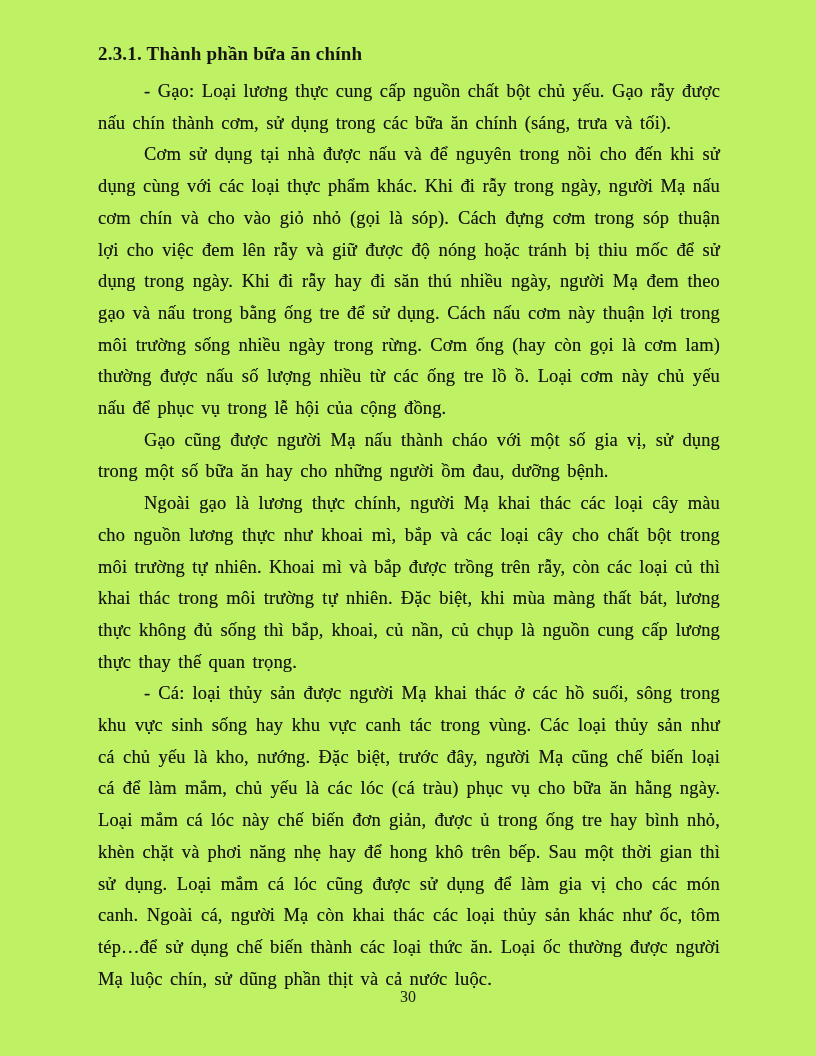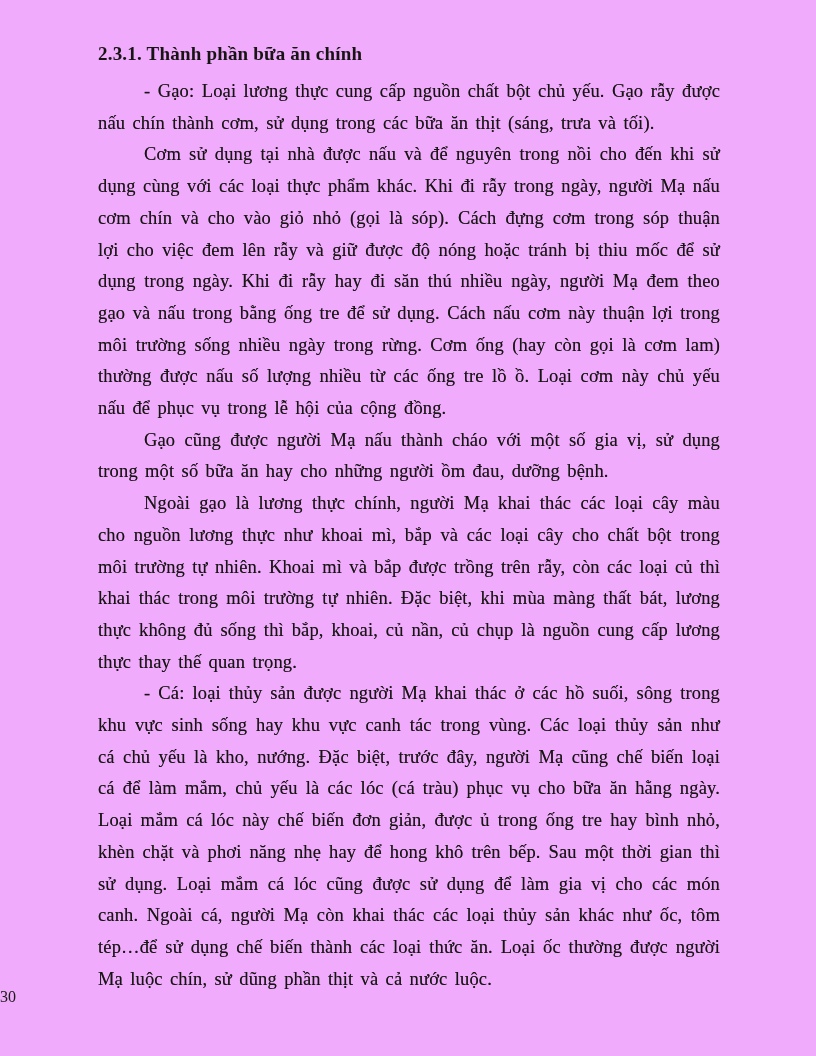--- a/index.html
+++ b/index.html
@@ -4,21 +4,21 @@
 <style>
   html, body {
     margin: 0;
     padding: 0;
     background: #ffffff;
   }
   .page {
     position: relative;
     width: 816px;
     height: 1056px;
-    background: #f0abfc;
+    background: #bef264;
     overflow: hidden;
     font-family: "Liberation Serif", "DejaVu Serif", serif;
     color: #171513;
   }
   .content {
     position: absolute;
     left: 98px;
     top: 42px;
     width: 622px;
   }
@@ -38,30 +38,31 @@
     word-spacing: 2.5px;
     letter-spacing: 0.15px;
     
     text-shadow: 0 0 0.35px rgba(20,18,16,0.55);
   }
   .page-number {
     position: absolute;
     left: 0;
     top: 988px;
     width: 816px;
+    text-align: center;
     font-size: 16px;
     color: #1b1917;
   }
 </style>
 </head>
 <body>
 
 <div class="page">
   <div class="content">
     <h2 class="heading">2.3.1. Thành phần bữa ăn chính</h2>
-    <p class="para">- Gạo: Loại lương thực cung cấp nguồn chất bột chủ yếu. Gạo rẫy được nấu chín thành cơm, sử dụng trong các bữa ăn thịt (sáng, trưa và tối).</p>
+    <p class="para">- Gạo: Loại lương thực cung cấp nguồn chất bột chủ yếu. Gạo rẫy được nấu chín thành cơm, sử dụng trong các bữa ăn chính (sáng, trưa và tối).</p>
     <p class="para">Cơm sử dụng tại nhà được nấu và để nguyên trong nồi cho đến khi sử dụng cùng với các loại thực phẩm khác. Khi đi rẫy trong ngày, người Mạ nấu cơm chín và cho vào giỏ nhỏ (gọi là sóp). Cách đựng cơm trong sóp thuận lợi cho việc đem lên rẫy và giữ được độ nóng hoặc tránh bị thiu mốc để sử dụng trong ngày. Khi đi rẫy hay đi săn thú nhiều ngày, người Mạ đem theo gạo và nấu trong bằng ống tre để sử dụng. Cách nấu cơm này thuận lợi trong môi trường sống nhiều ngày trong rừng. Cơm ống (hay còn gọi là cơm lam) thường được nấu số lượng nhiều từ các ống tre lồ ồ. Loại cơm này chủ yếu nấu để phục vụ trong lễ hội của cộng đồng.</p>
     <p class="para">Gạo cũng được người Mạ nấu thành cháo với một số gia vị, sử dụng trong một số bữa ăn hay cho những người ồm đau, dưỡng bệnh.</p>
     <p class="para">Ngoài gạo là lương thực chính, người Mạ khai thác các loại cây màu cho nguồn lương thực như khoai mì, bắp và các loại cây cho chất bột trong môi trường tự nhiên. Khoai mì và bắp được trồng trên rẫy, còn các loại củ thì khai thác trong môi trường tự nhiên. Đặc biệt, khi mùa màng thất bát, lương thực không đủ sống thì bắp, khoai, củ nần, củ chụp là nguồn cung cấp lương thực thay thế quan trọng.</p>
     <p class="para">- Cá: loại thủy sản được người Mạ khai thác ở các hồ suối, sông trong khu vực sinh sống hay khu vực canh tác trong vùng. Các loại thủy sản như cá chủ yếu là kho, nướng. Đặc biệt, trước đây, người Mạ cũng chế biến loại cá để làm mắm, chủ yếu là các lóc (cá tràu) phục vụ cho bữa ăn hằng ngày. Loại mắm cá lóc này chế biến đơn giản, được ủ trong ống tre hay bình nhỏ, khèn chặt và phơi năng nhẹ hay để hong khô trên bếp. Sau một thời gian thì sử dụng. Loại mắm cá lóc cũng được sử dụng để làm gia vị cho các món canh. Ngoài cá, người Mạ còn khai thác các loại thủy sản khác như ốc, tôm tép…để sử dụng chế biến thành các loại thức ăn. Loại ốc thường được người Mạ luộc chín, sử dũng phần thịt và cả nước luộc.</p>
   </div>
   <div class="page-number">30</div>
 </div>
 
 </body></html>

